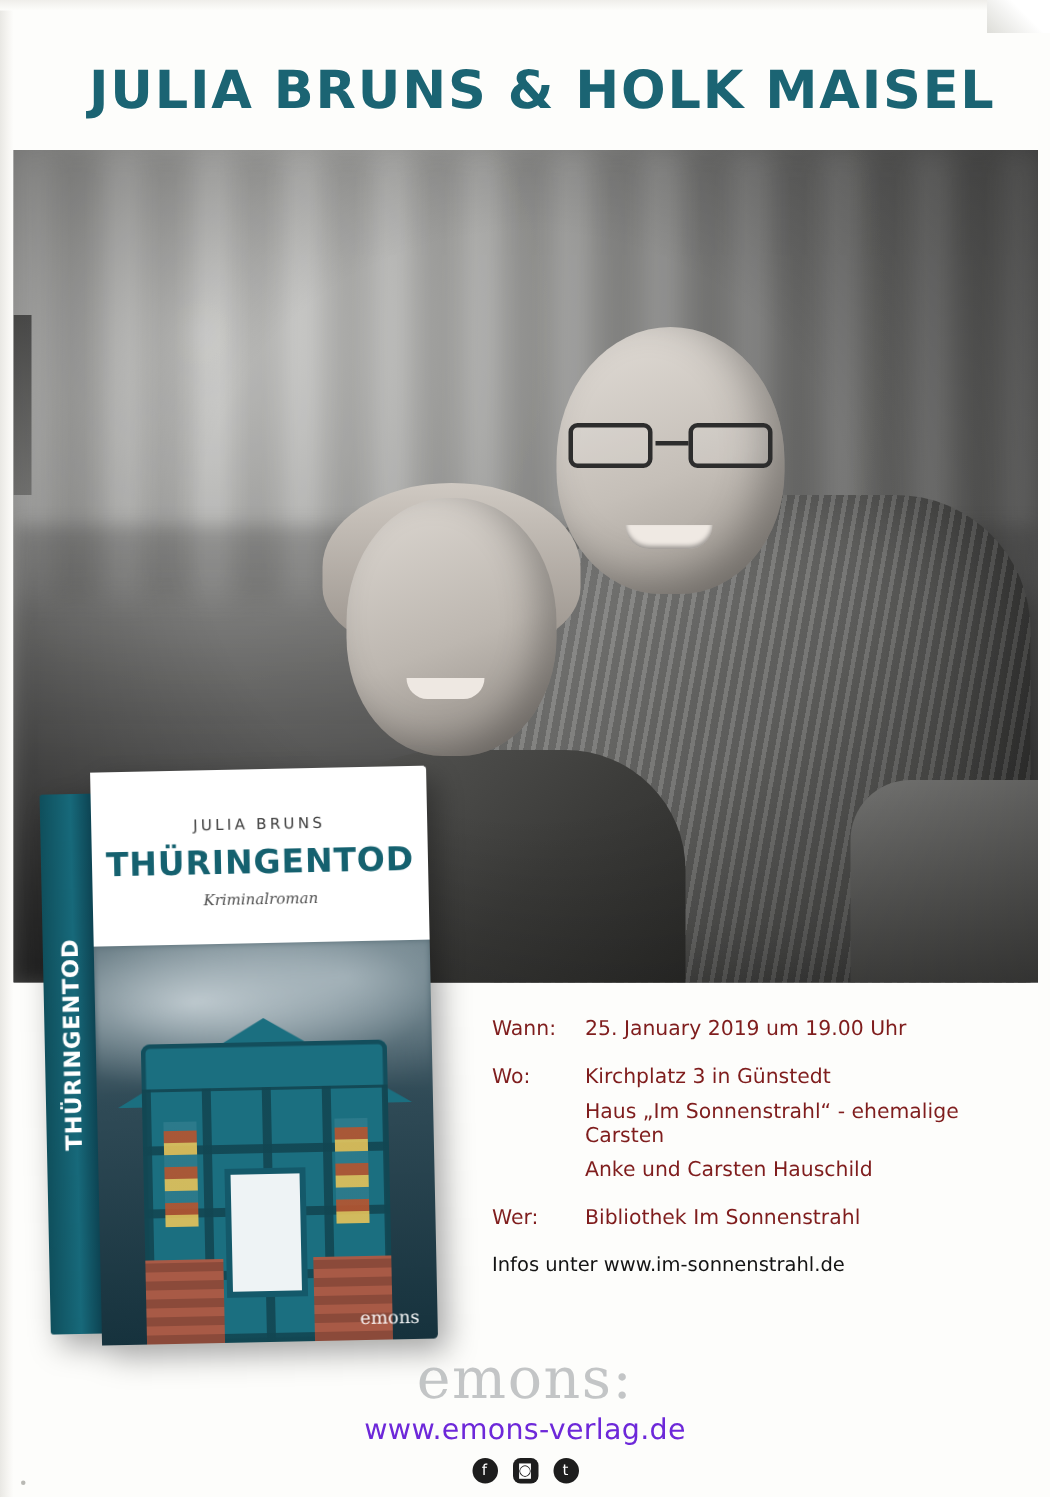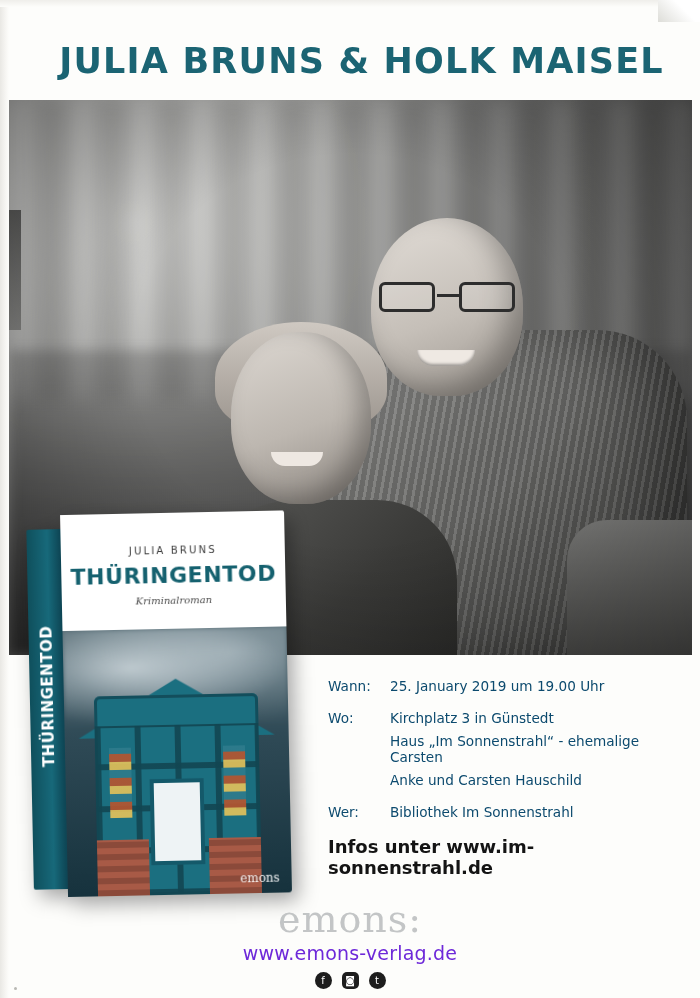--- a/index.html
+++ b/index.html
@@ -344,38 +344,38 @@
     font-size: 14.5px;
     color: #1b1b1b;
     margin: 0 0 26px 0;
     letter-spacing: .1px;
   }
   .row {
     display: flex;
     align-items: flex-start;
     margin-bottom: 16px;
     font-size: 13.6px;
-    color: #0c4a6e;
+    color: #7f1d1d;
   }
   .row .lbl {
     width: 62px;
     flex: 0 0 62px;
     font-family: "DejaVu Sans", sans-serif;
   }
   .row .val {
     font-family: "DejaVu Sans", sans-serif;
   }
   .row.sub {
     margin-top: -9px;
   }
   .infos {
     margin-top: 10px;
     font-family: "DejaVu Sans", sans-serif;
-    font-weight: 700;
-    font-size: 18px;
+    font-weight: 400;
+    font-size: 13px;
     color: #141414;
   }
   .infos .url { text-decoration: none; color: #141414; }
 
   
   .footer {
     position: absolute;
     left: 0; top: 900px;
     width: 700px;
     text-align: center;

